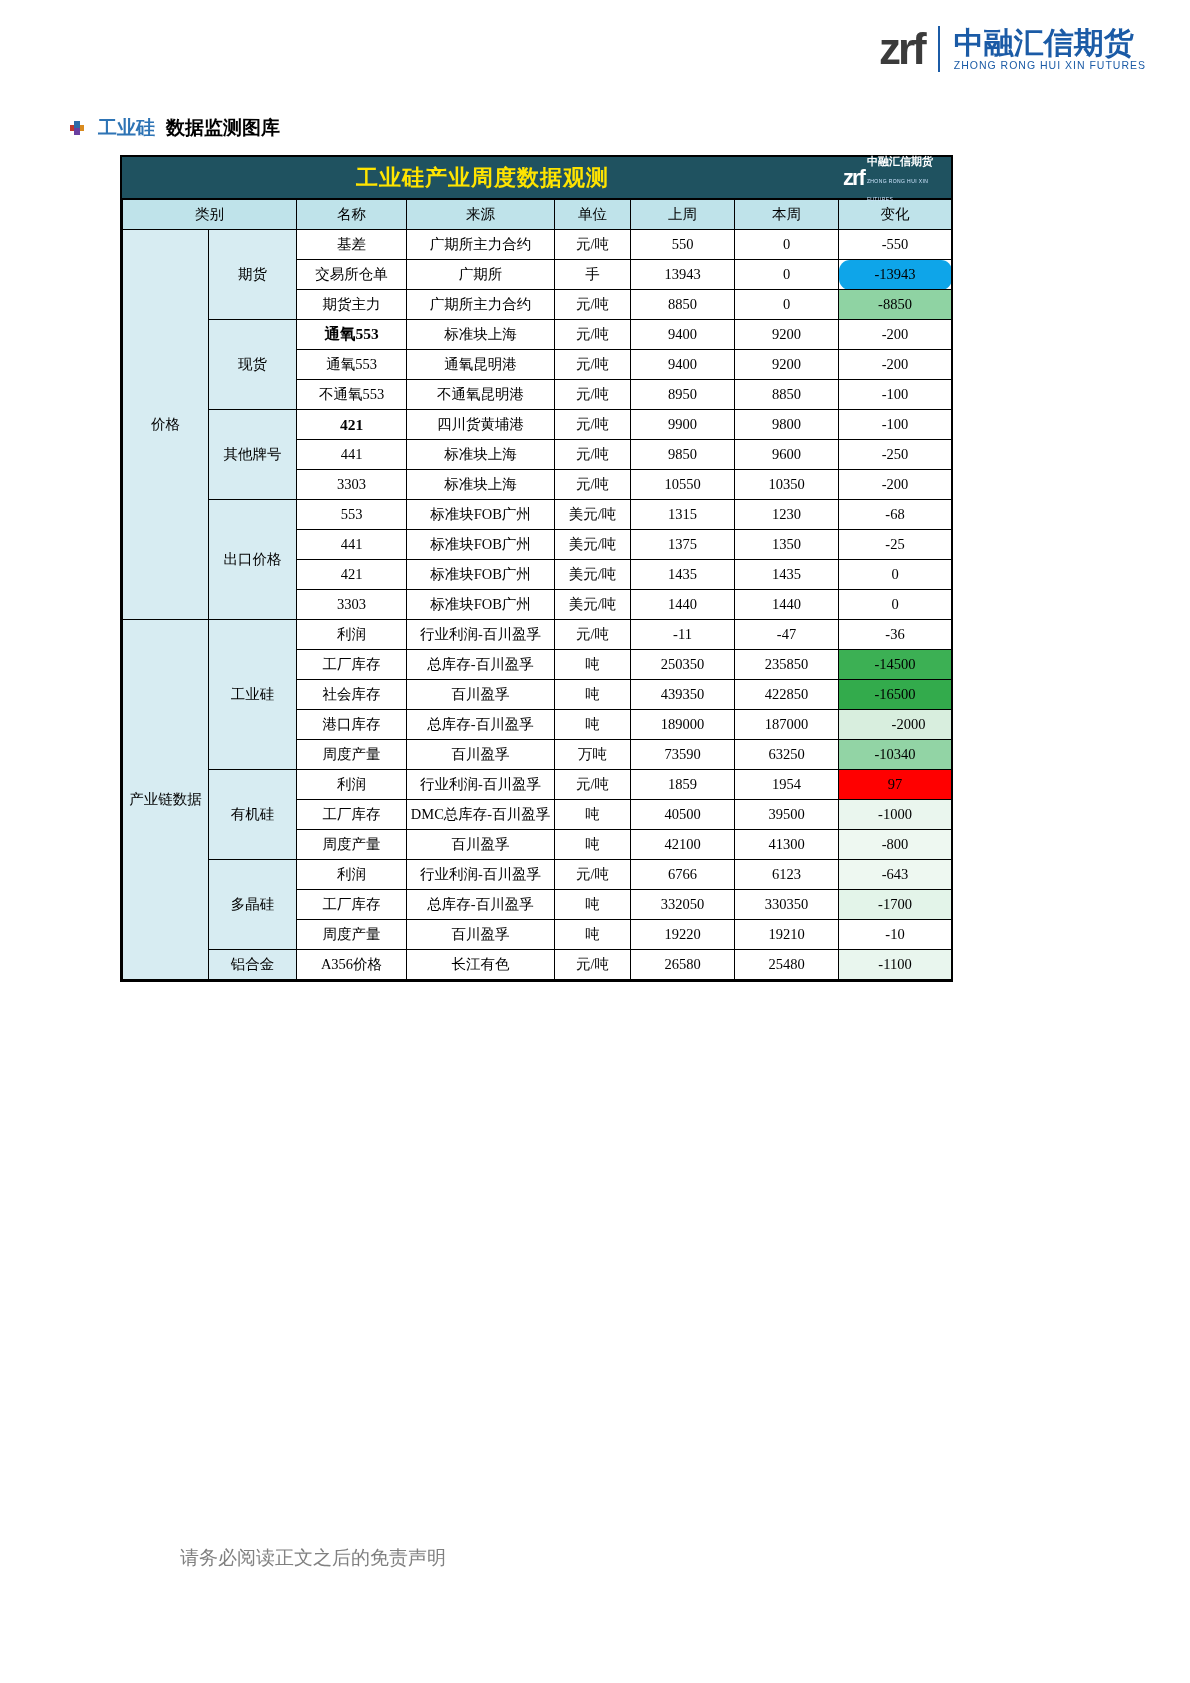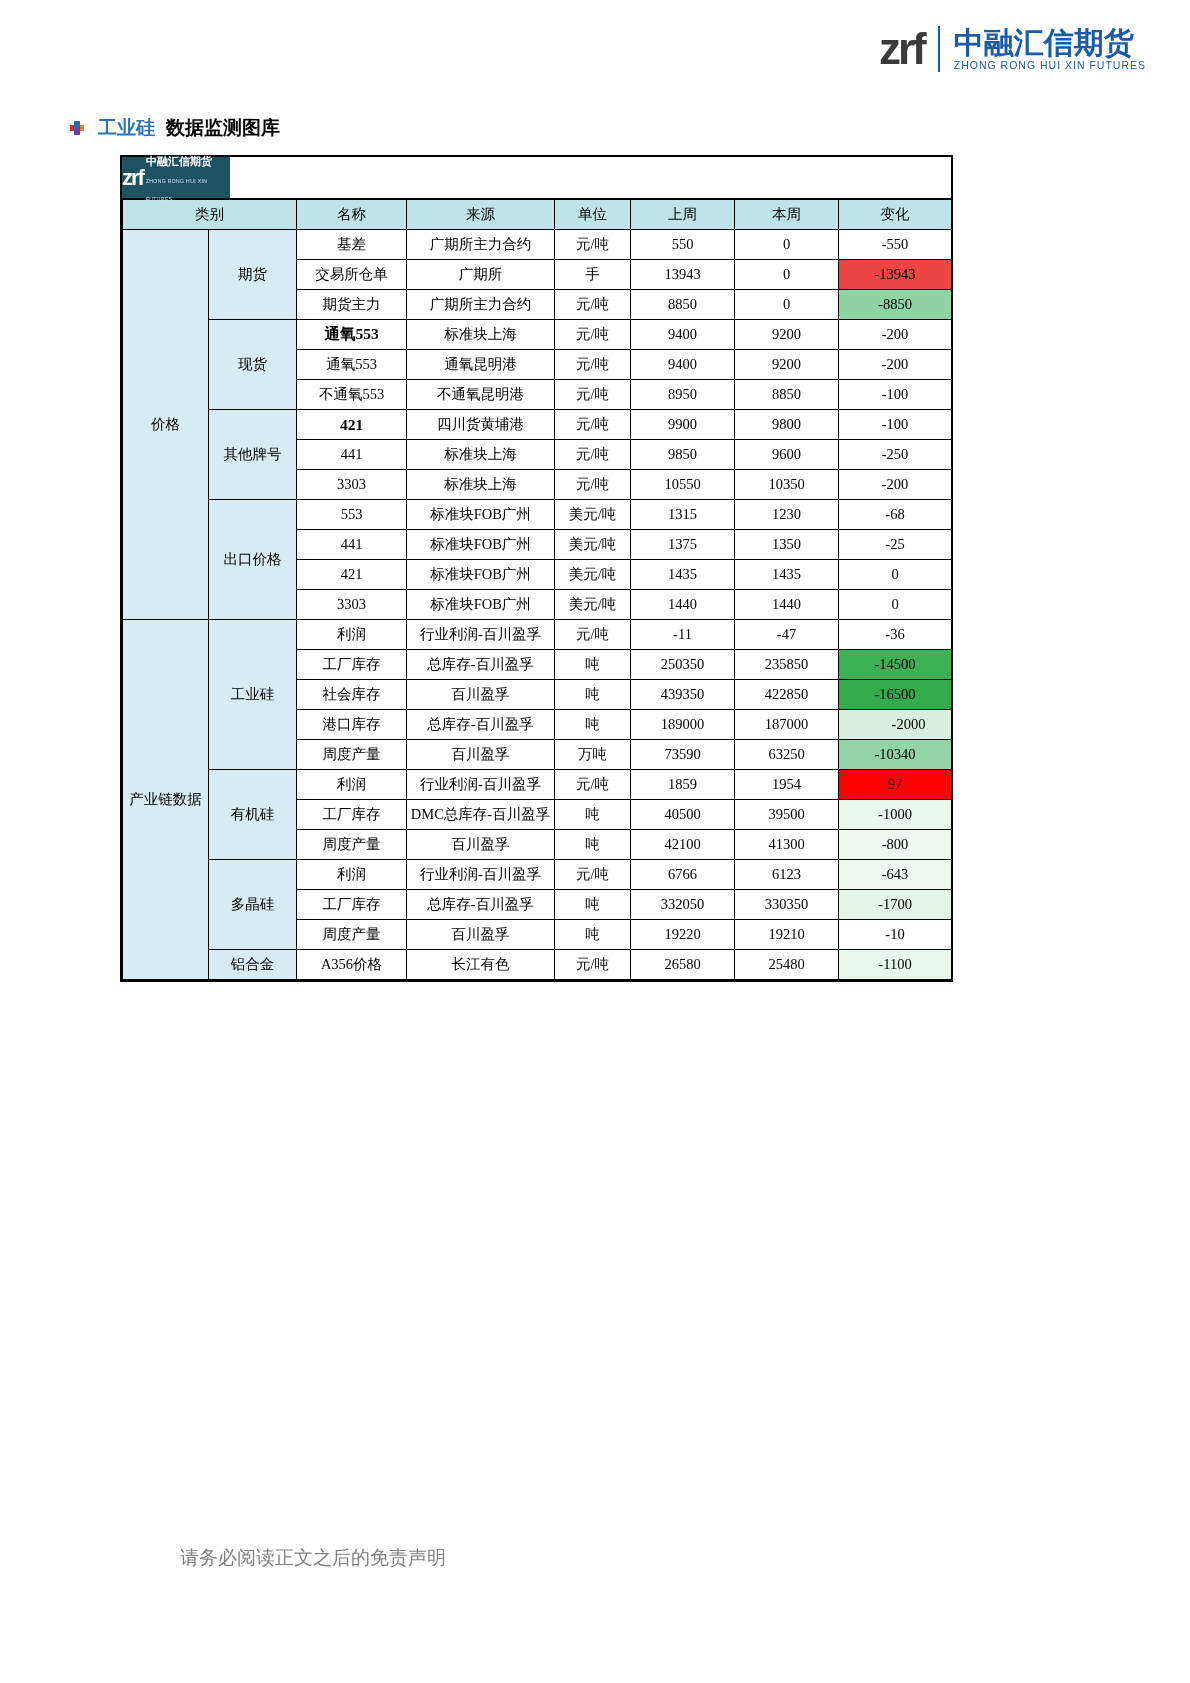--- a/index.html
+++ b/index.html
@@ -241,20 +241,21 @@
 
 <div class="section-heading">
   <span class="bullet"></span>
   <span class="t1">工业硅</span>
   <span class="t2">数据监测图库</span>
 </div>
 
 <div class="table-wrap">
 
   <div class="title-bar">
+    <div class="title-main">工业硅产业周度数据观测</div>
     <div class="title-logo">
       <span class="m">zrf</span>
       <span>
         <span class="cn">中融汇信期货</span><br>
         <span class="en">ZHONG RONG HUI XIN FUTURES</span>
       </span>
     </div>
   </div>
 
   <table class="zrf">
@@ -289,21 +290,21 @@
           <td class="val">550</td>
           <td class="val">0</td>
           <td class="chg">-550</td>
         </tr>
         <tr>
           <td class="name">交易所仓单</td>
           <td class="src">广期所</td>
           <td class="unit">手</td>
           <td class="val">13943</td>
           <td class="val">0</td>
-          <td class="chg" style="background: #ef4444;">-13943</td>
+          <td class="chg" style="background: #0ea5e9; border-radius: 11px;">-13943</td>
         </tr>
         <tr>
           <td class="name">期货主力</td>
           <td class="src">广期所主力合约</td>
           <td class="unit">元/吨</td>
           <td class="val">8850</td>
           <td class="val">0</td>
           <td class="chg" style="background: rgb(143, 211, 163);">-8850</td>
         </tr>
         <tr>

